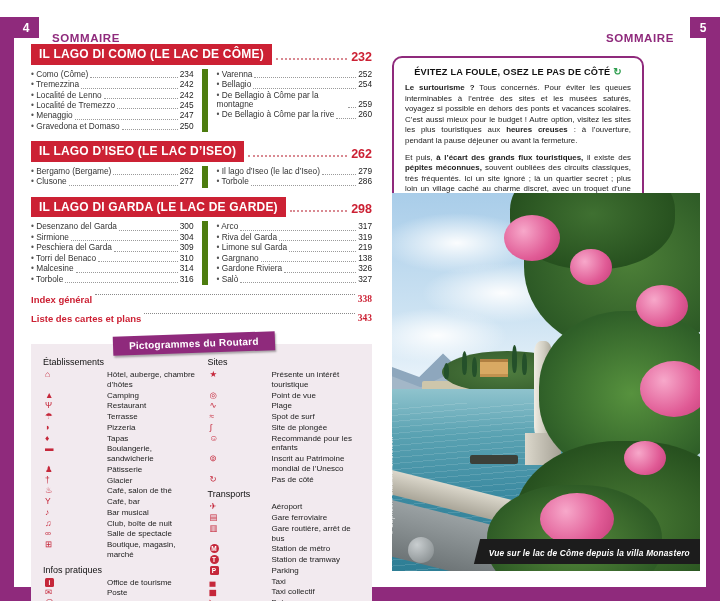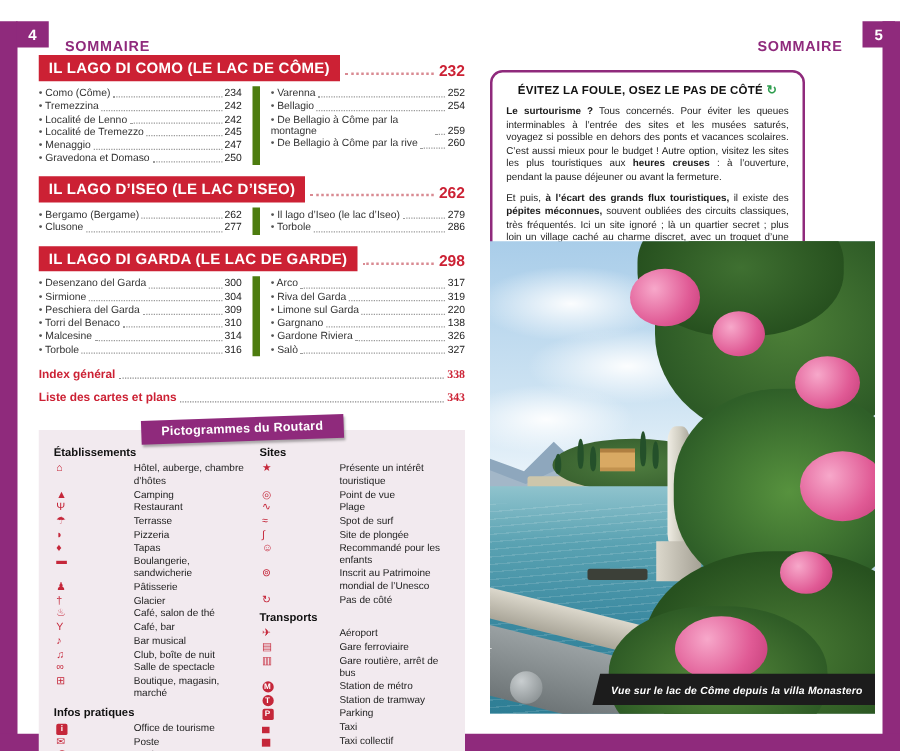--- a/index.html
+++ b/index.html
@@ -38,32 +38,32 @@
   .sec-num{color:var(--red);font-weight:bold;font-size:12.5px;padding-bottom:1px;}
 
   .toc{display:flex;margin:4px 0 9px;}
   .toc-col{width:50%;padding-right:8px;}
   .toc-col + .toc-col{border-left:6px solid #4d7c0f;padding-left:9px;padding-right:0;}
   .toc-row{display:flex;align-items:flex-end;font-size:8.3px;line-height:1.14;color:#333;margin:1px 0;}
   .toc-label::before{content:"• ";color:#555;}
   .toc-dots{flex:1;min-width:8px;border-bottom:1.2px dotted #9a9a9a;margin:0 2px 1px;}
   .toc-num{color:#222;}
 
-  .idx{display:flex;align-items:flex-end;margin:8px 0;font-size:9.5px;font-weight:bold;}
+  .idx{display:flex;align-items:flex-start;margin:8px 0;font-size:9.5px;font-weight:bold;}
   .idx-label{color:var(--red);}
   .idx-dots{flex:1;border-bottom:1.4px dotted #8a8a8a;margin:0 3px 2px;}
   .idx-num{color:var(--red);font-family:Liberation Serif, serif;}
 
   .picto-banner{position:relative;z-index:2;width:max-content;margin:10px 0 -9px 82px;
                 transform:rotate(-2deg);background:var(--purple);color:#fff;font-weight:bold;
                 font-size:10px;letter-spacing:.2px;padding:4px 16px;box-shadow:1px 2px 2px rgba(0,0,0,.3);}
 
   .legend{background:var(--legend-bg);padding:13px 12px 8px;display:flex;gap:12px;}
   .leg-col{flex:1;min-width:0;}
-  .leg-head{font-weight:bold;font-size:9px;color:#111;margin:5px 0 3px;}
+  .leg-head{font-weight:normal;font-size:9px;color:#111;margin:5px 0 3px;}
   .leg-head:first-child{margin-top:0;}
   .leg-item{display:flex;align-items:flex-start;font-size:8px;line-height:1.22;color:#222;margin:1px 0;}
   .leg-icon{width:20px;flex:none;color:#c5273a;font-size:8.5px;line-height:1.1;padding-left:2px;}
   .bdg{display:inline-block;width:9px;height:9px;background:#c5273a;color:#fff;font-size:6.5px;
        line-height:9px;text-align:center;font-weight:bold;}
   .bdg-circle{border-radius:50%;}
   .bdg-square{border-radius:1.5px;}
   .leg-label{min-width:0;padding-left:44px;}
 
   
@@ -272,21 +272,21 @@
               <span class="toc-num">317</span>
             </div>
             <div class="toc-row">
               <span class="toc-label">Riva del Garda</span>
               <span class="toc-dots"></span>
               <span class="toc-num">319</span>
             </div>
             <div class="toc-row">
               <span class="toc-label">Limone sul Garda</span>
               <span class="toc-dots"></span>
-              <span class="toc-num">220</span>
+              <span class="toc-num">219</span>
             </div>
             <div class="toc-row">
               <span class="toc-label">Gargnano</span>
               <span class="toc-dots"></span>
               <span class="toc-num">138</span>
             </div>
             <div class="toc-row">
               <span class="toc-label">Gardone Riviera</span>
               <span class="toc-dots"></span>
               <span class="toc-num">326</span>

